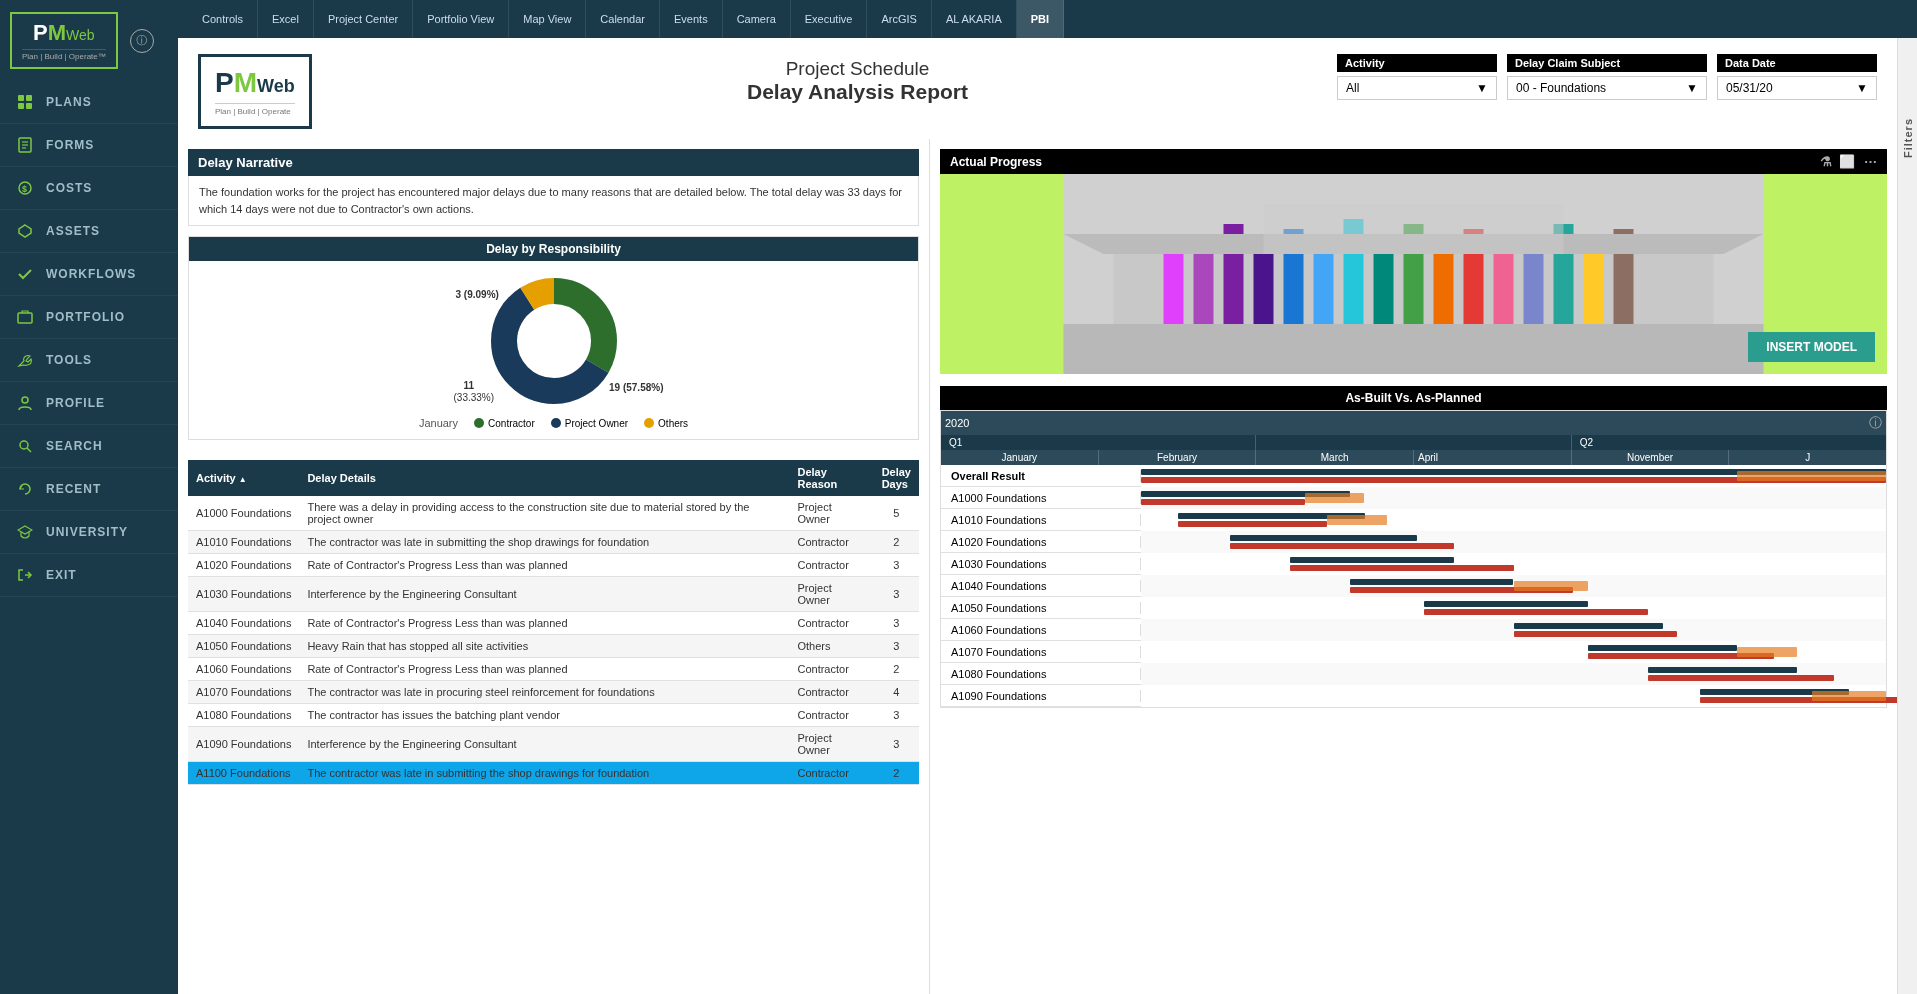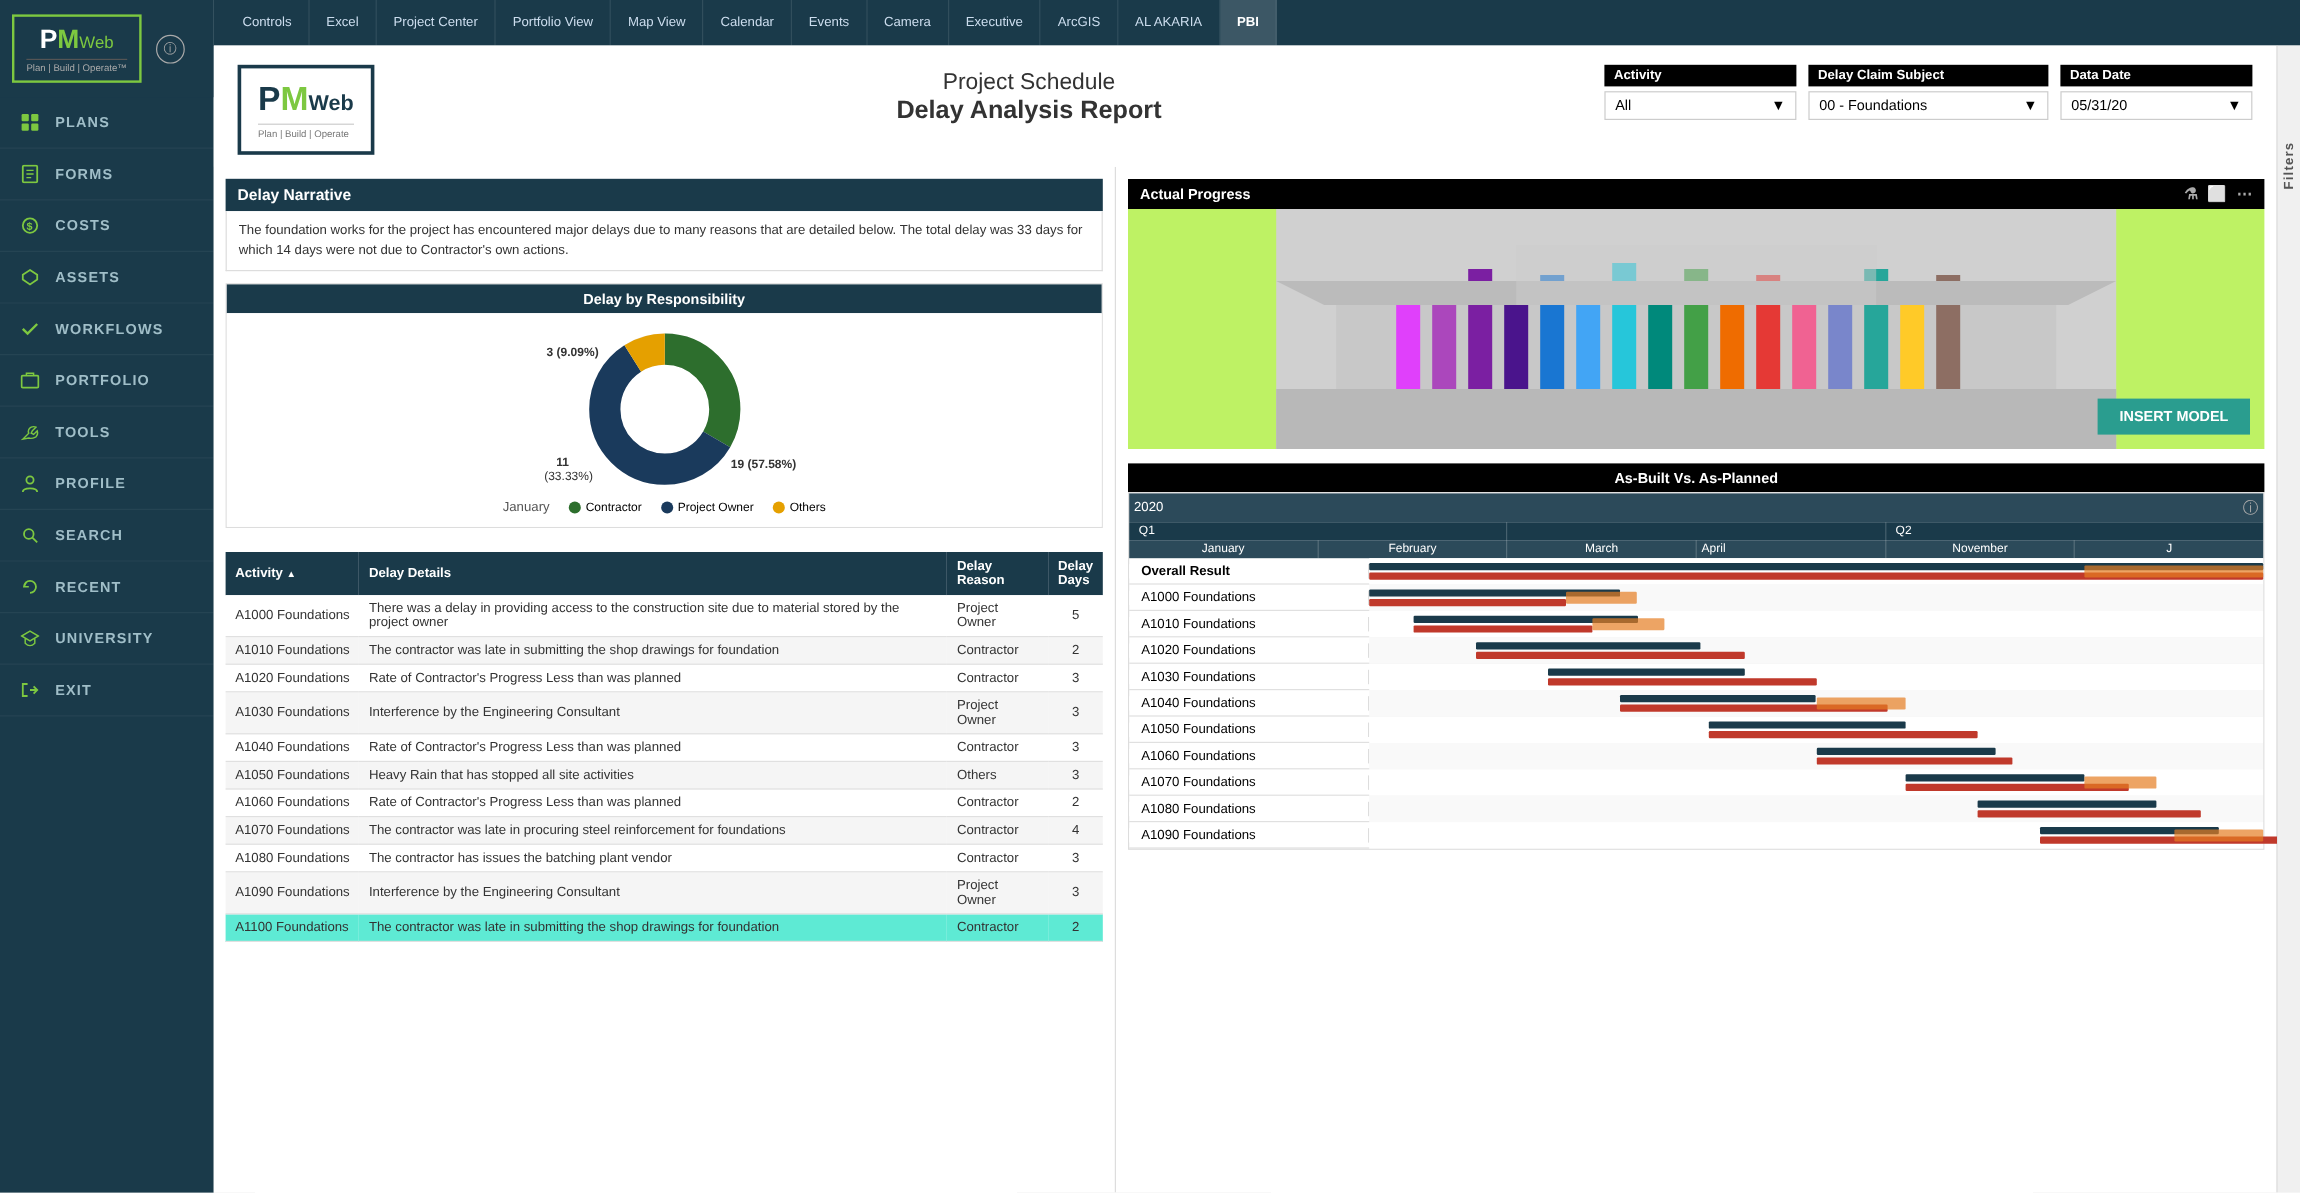--- a/index.html
+++ b/index.html
@@ -503,21 +503,21 @@
     <td>The contractor has issues the batching plant vendor</td>
     <td>Contractor</td>
     <td style="text-align:center;">3</td>
   </tr>
                   <tr style="background: rgb(245, 245, 245);">
     <td style="white-space:nowrap;">A1090 Foundations</td>
     <td>Interference by the Engineering Consultant</td>
     <td>Project Owner</td>
     <td style="text-align:center;">3</td>
   </tr>
-                  <tr style="background: #5eead4;">
+                  <tr style="background: #0ea5e9;">
     <td style="white-space:nowrap;">A1100 Foundations</td>
     <td>The contractor was late in submitting the shop drawings for foundation</td>
     <td>Contractor</td>
     <td style="text-align:center;">2</td>
   </tr>
                 </tbody>
             </table>
           </div>
 
         </div>

